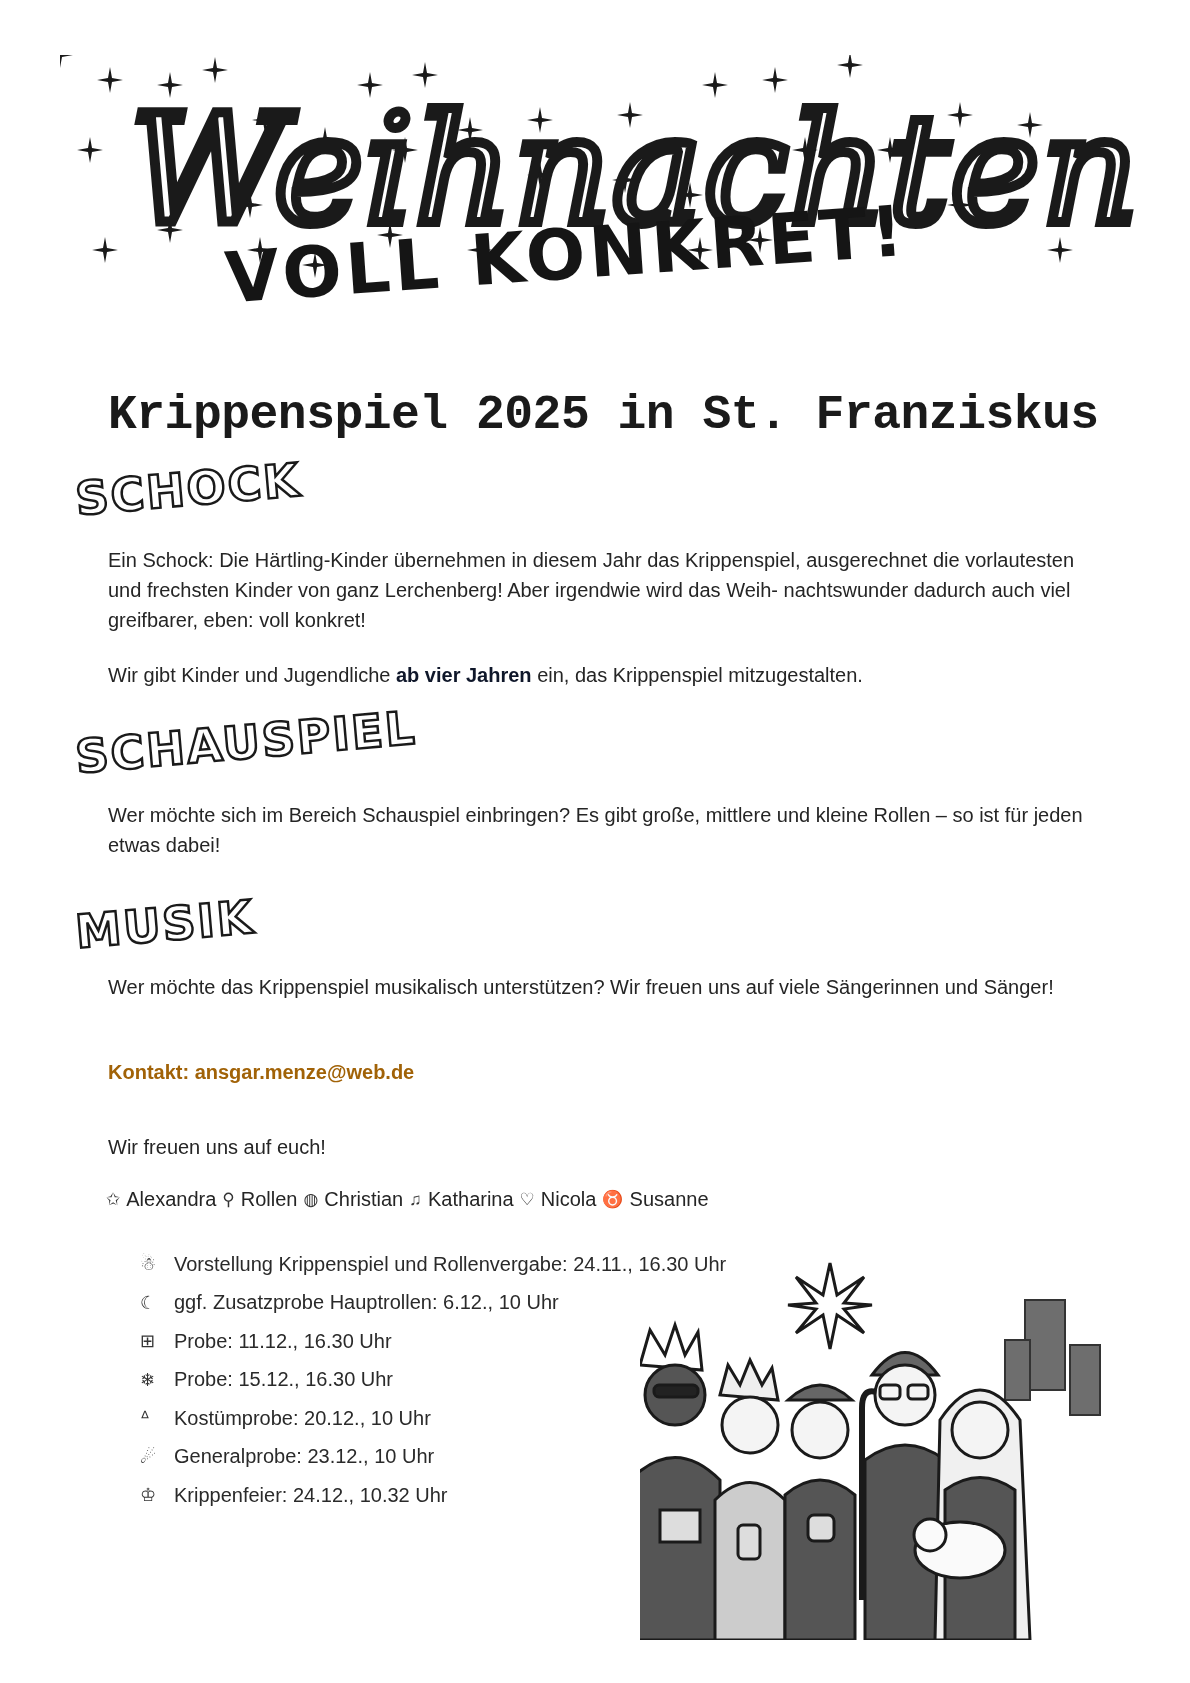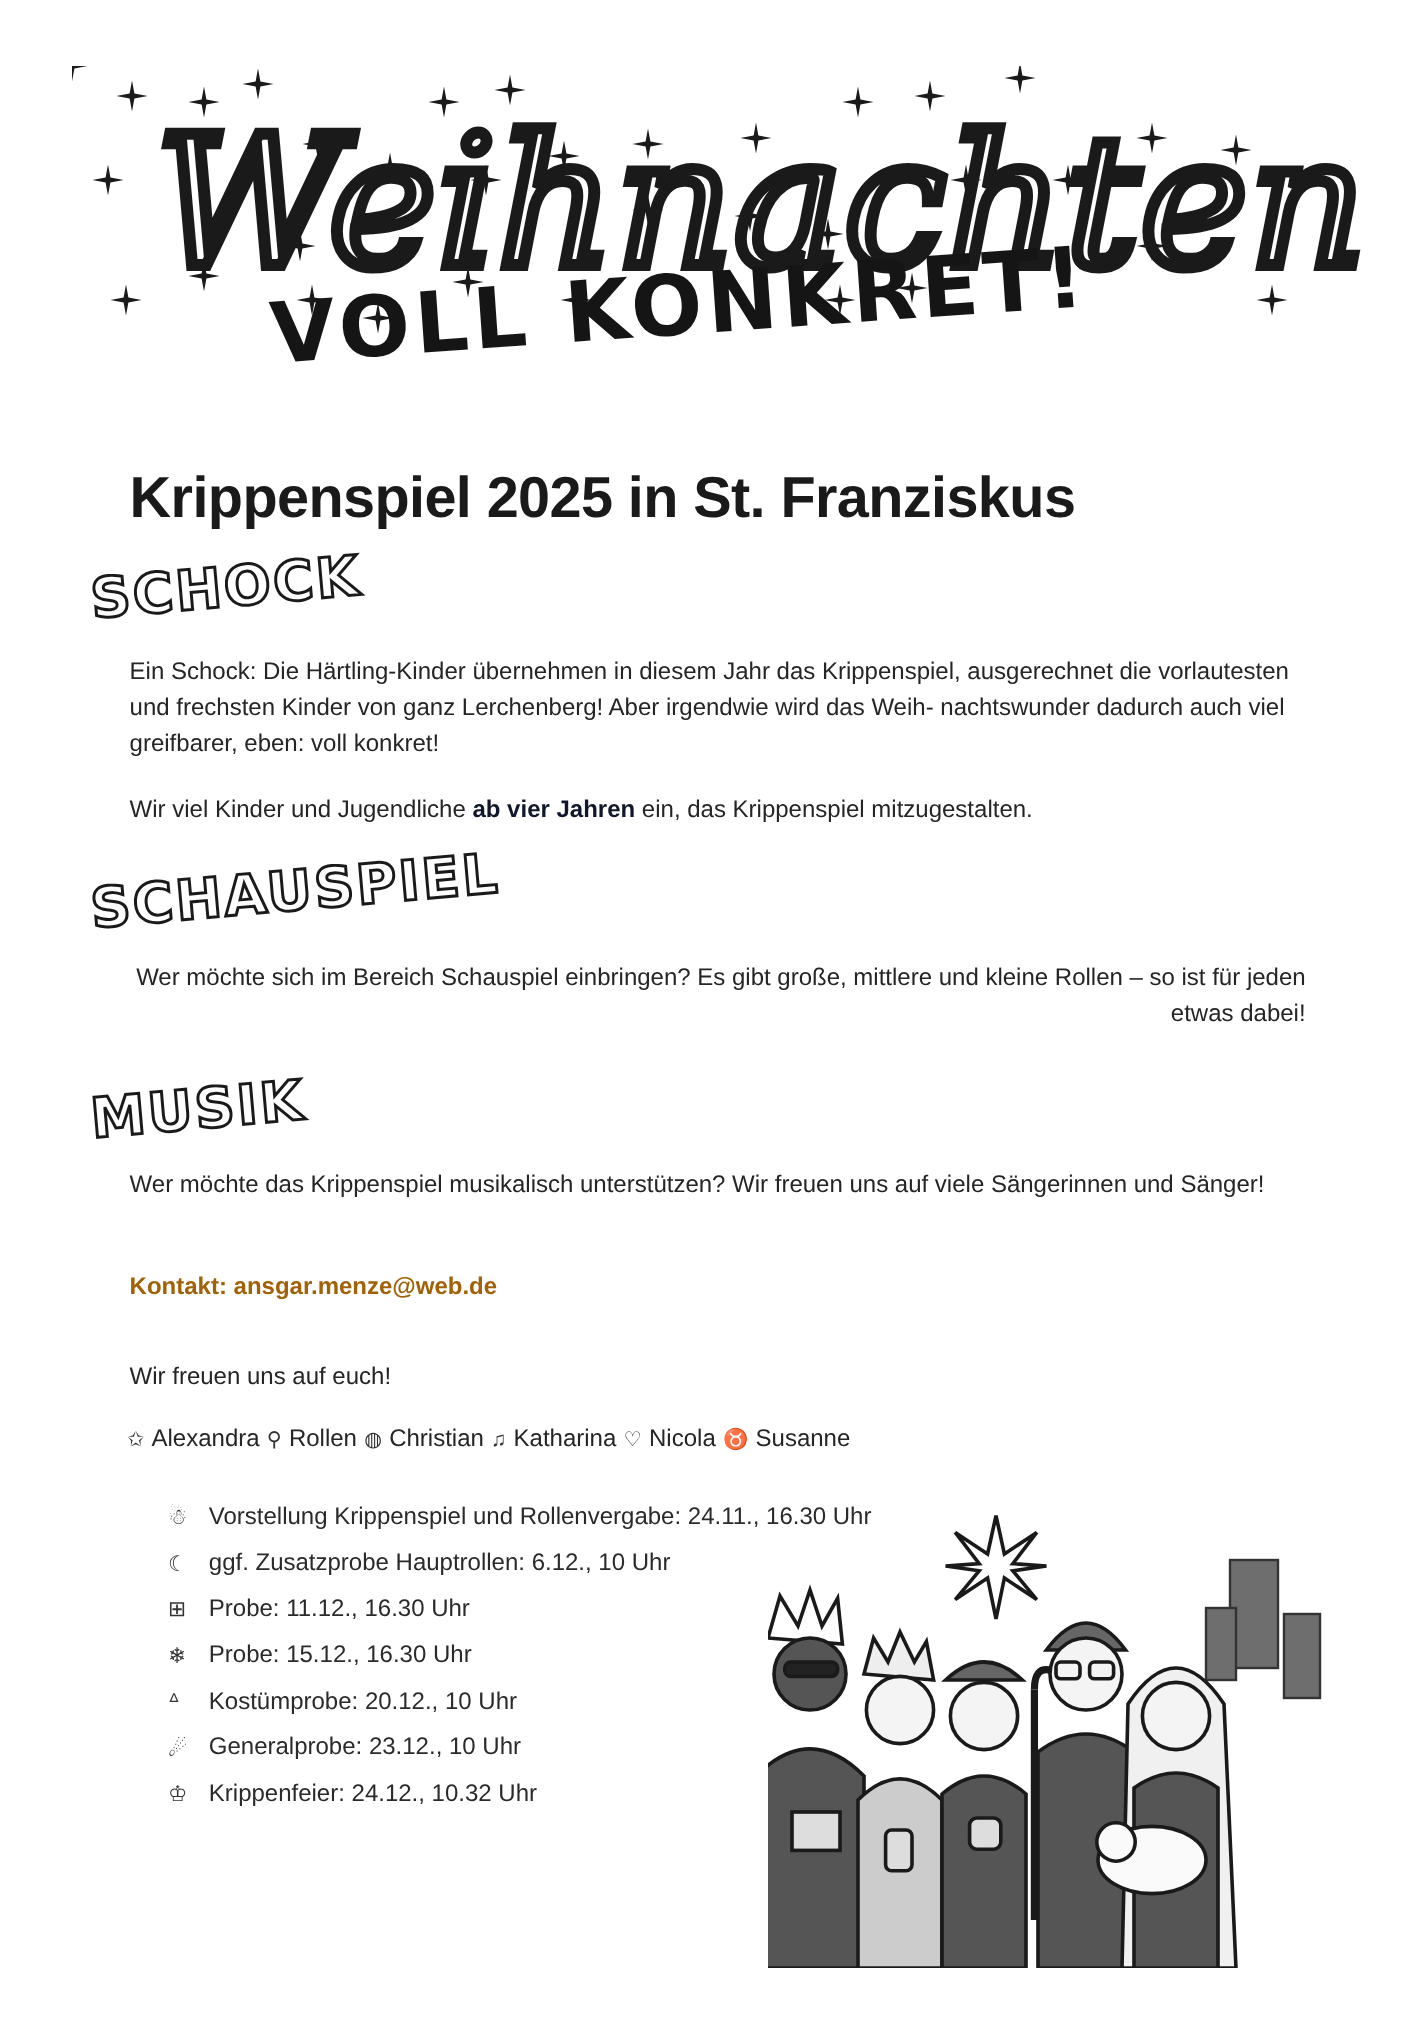--- a/index.html
+++ b/index.html
@@ -3,21 +3,21 @@
 <meta charset="utf-8">
 <style>
   html, body { margin: 0; padding: 0; background: #ffffff; }
   body { width: 1190px; height: 1683px; position: relative; overflow: hidden; font-family: "Liberation Sans", sans-serif; color: #1e1e1e; }
 
   .hero { position: absolute; left: 60px; top: 55px; width: 1080px; height: 300px; }
   .hero svg { position: absolute; left: 0; top: 0; }
   .script-title { position: absolute; left: 0; top: 40px; width: 1080px; font-family: "DejaVu Serif", serif; font-style: italic; font-size: 150px; line-height: 1; letter-spacing: 2px; color: transparent; -webkit-text-stroke: 10px #1a1a1a; text-align: right; }
   .subtitle { position: absolute; left: 60px; top: 190px; width: 900px; font-family: "DejaVu Sans", sans-serif; font-weight: 900; font-size: 70px; letter-spacing: 4px; color: #151515; transform: rotate(-4deg); transform-origin: left bottom; text-align: center; }
 
-  .page-title { position: absolute; left: 108px; top: 388px; font-family: Liberation Sans, sans-serif; font-weight: bold; font-size: 48px; color: #1a1a1a; letter-spacing: -0.5px; }
+  .page-title { position: absolute; left: 108px; top: 388px; font-family: Liberation Mono, monospace; font-weight: bold; font-size: 48px; color: #1a1a1a; letter-spacing: -0.5px; }
 
   .section-heading { position: absolute; left: 78px; font-family: "DejaVu Sans", sans-serif; font-weight: 900; font-size: 46px; letter-spacing: 2px; color: #ffffff; -webkit-text-stroke: 2.5px #1a1a1a; transform: rotate(-5deg); transform-origin: left bottom; }
   .para { position: absolute; left: 108px; width: 980px; font-size: 20px; line-height: 30px; color: #252525; }
   .para b { font-weight: bold; color: #0f172a; }
 
   .team { position: absolute; left: 106px; top: 1188px; font-size: 20px; color: #252525; display: flex; align-items: center; gap: 6px; }
   .team .ico { font-size: 17px; color: #333; }
 
   .schedule { position: absolute; left: 140px; top: 1245px; list-style: none; margin: 0; padding: 0; }
   .schedule li { display: flex; align-items: center; height: 38.5px; font-size: 20px; color: #2a2a2a; }
@@ -70,24 +70,24 @@
     </g>
   </svg>
   <div class="script-title">Weihnachten</div>
   <div class="subtitle">VOLL KONKRET!</div>
 </div>
 
 <div class="page-title">Krippenspiel 2025 in St. Franziskus</div>
 
 <div class="section-heading" style="top:472px;">SCHOCK</div>
 <div class="para" style="top:545px;">Ein Schock: Die Härtling-Kinder übernehmen in diesem Jahr das Krippenspiel, ausgerechnet die vorlautesten und frechsten Kinder von ganz Lerchenberg! Aber irgendwie wird das Weih- nachtswunder dadurch auch viel greifbarer, eben: voll konkret!</div>
-<div class="para" style="top:660px;"><span>Wir viel Kinder und Jugendliche </span><b>ab vier Jahren</b><span> ein, das Krippenspiel mitzugestalten.</span></div>
+<div class="para" style="top:660px;"><span>Wir gibt Kinder und Jugendliche </span><b>ab vier Jahren</b><span> ein, das Krippenspiel mitzugestalten.</span></div>
 
 <div class="section-heading" style="top:730px;">SCHAUSPIEL</div>
-<div class="para" style="top:800px;text-align:right;">Wer möchte sich im Bereich Schauspiel einbringen? Es gibt große, mittlere und kleine Rollen – so ist für jeden etwas dabei!</div>
+<div class="para" style="top:800px;">Wer möchte sich im Bereich Schauspiel einbringen? Es gibt große, mittlere und kleine Rollen – so ist für jeden etwas dabei!</div>
 
 <div class="section-heading" style="top:905px;">MUSIK</div>
 <div class="para" style="top:972px;">Wer möchte das Krippenspiel musikalisch unterstützen? Wir freuen uns auf viele Sängerinnen und Sänger!</div>
 
 <div class="para" style="top:1057px; font-weight:bold; color:#a16207;">Kontakt: ansgar.menze@web.de</div>
 <div class="para" style="top:1132px;">Wir freuen uns auf euch!</div>
 
 <div class="team">
   <span class="ico">✩</span>
   <span>Alexandra</span>

